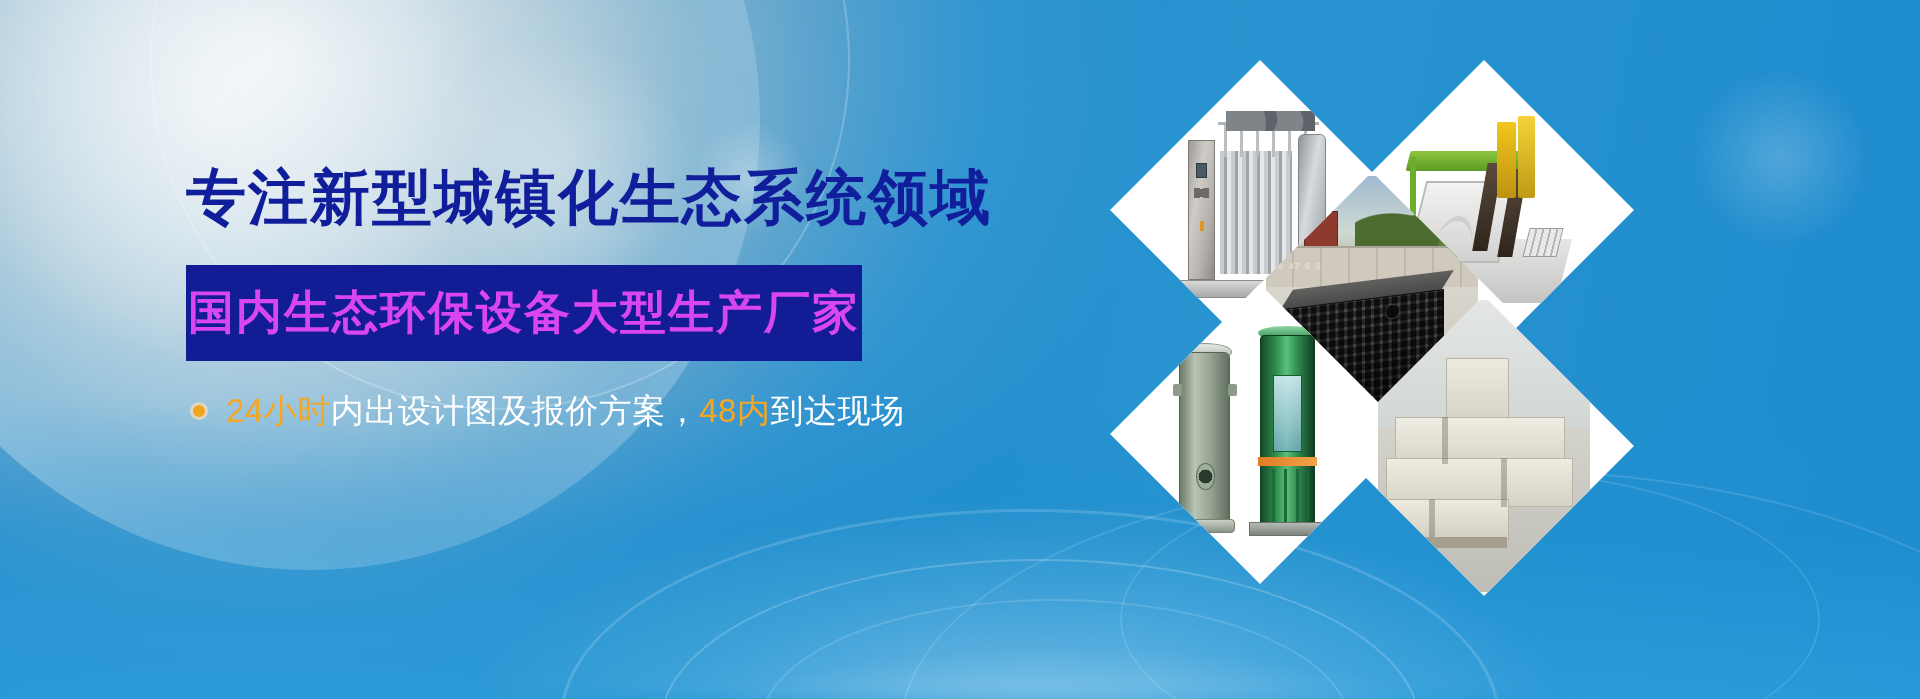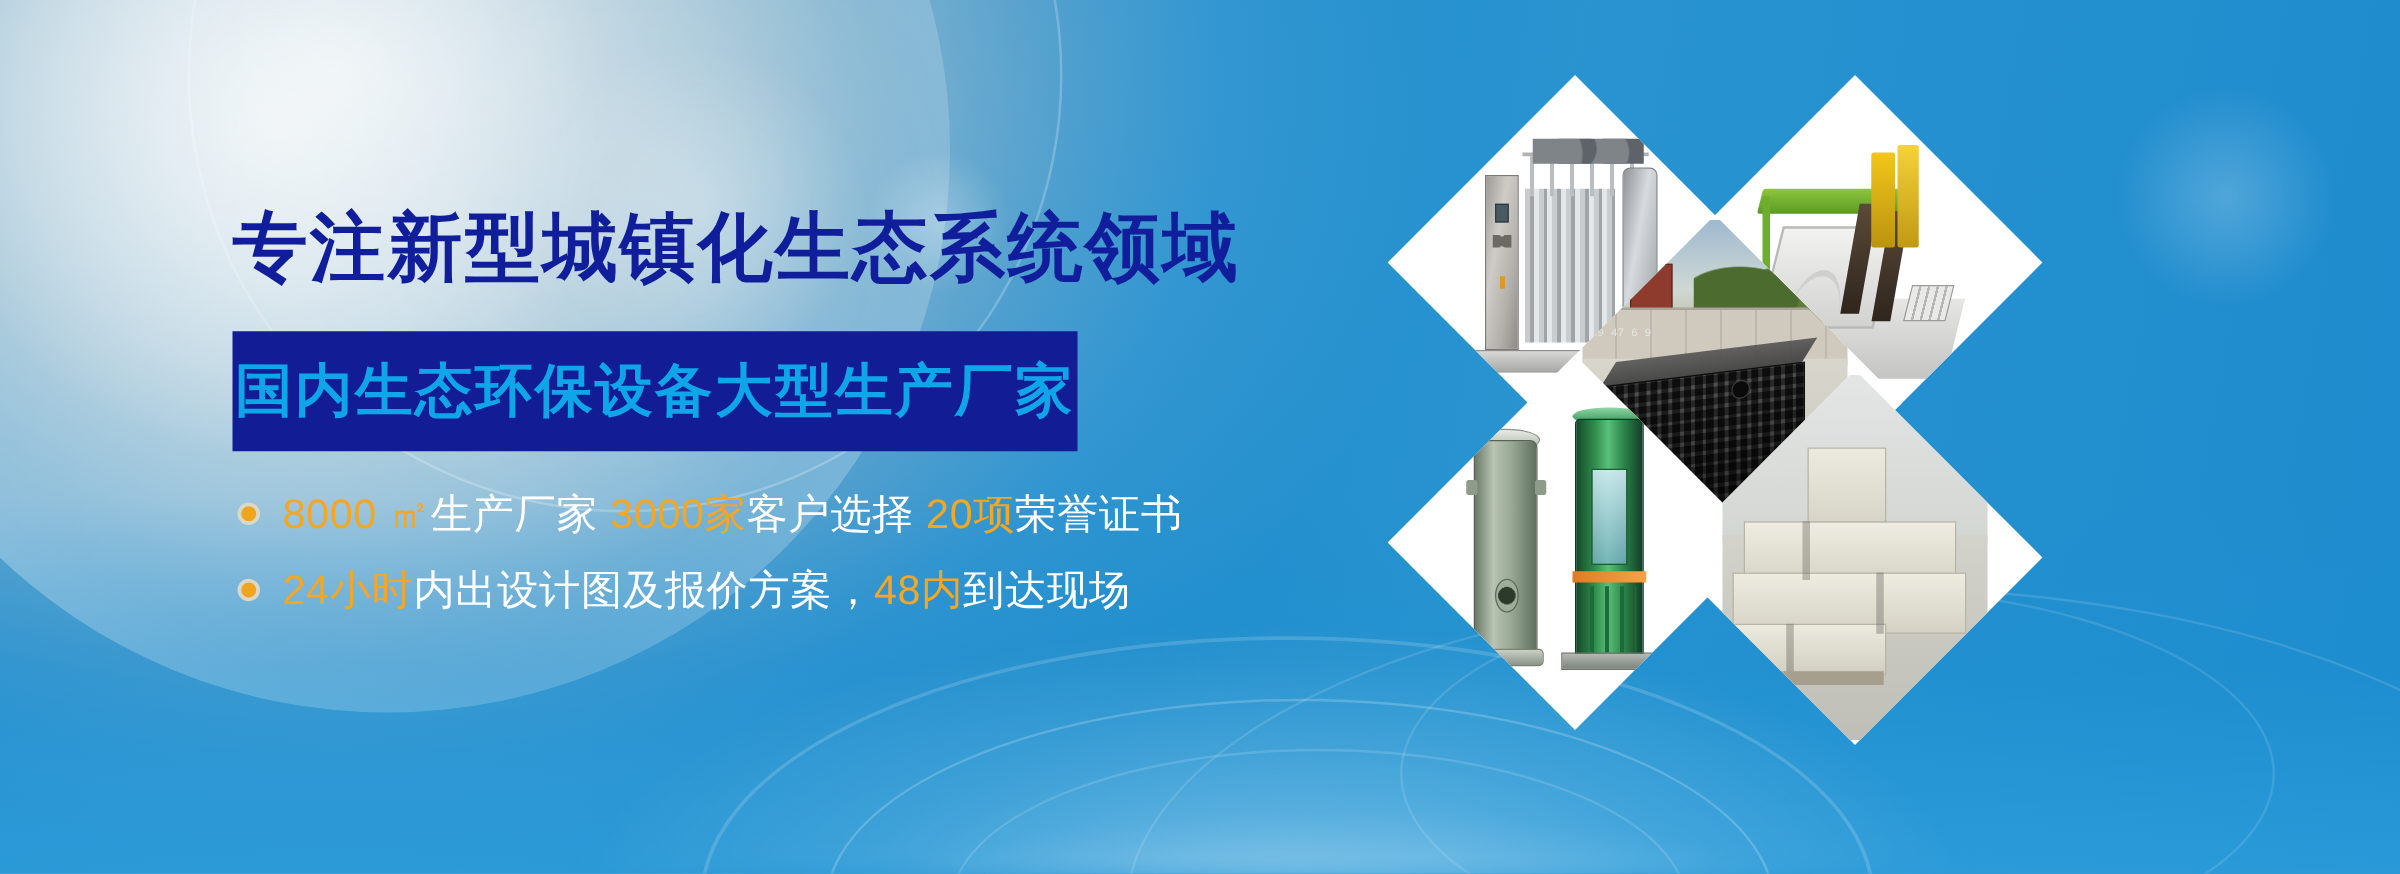--- a/index.html
+++ b/index.html
@@ -117,21 +117,21 @@
   .blue-box {
     margin-top: 34px;
     width: 676px;
     height: 96px;
     background: #121c95;
     display: flex;
     align-items: center;
     justify-content: center;
   }
   .blue-box-text {
-    color: #0ea5e9;
+    color: #d946ef;
     font-size: 46px;
     font-weight: bold;
     letter-spacing: 2px;
     white-space: nowrap;
   }
   .bullets { margin-top: 28px; }
   .bullet-row {
     display: flex;
     align-items: center;
     margin-bottom: 16px;
@@ -328,24 +328,20 @@
     <div class="headline">专注新型城镇化生态系统领域</div>
 
 
     <div class="blue-box">
       <span class="blue-box-text">国内生态环保设备大型生产厂家</span>
     </div>
 
     <div class="bullets">
       <div class="bullet-row">
         <span class="bullet-dot"></span>
-        <span class="bullet-text"><span class="hl">8000 ㎡</span><span>生产厂家 </span><span class="hl">3000家</span><span>客户选择 </span><span class="hl">20项</span><span>荣誉证书</span></span>
-      </div>
-      <div class="bullet-row">
-        <span class="bullet-dot"></span>
         <span class="bullet-text"><span class="hl">24小时</span><span>内出设计图及报价方案，</span><span class="hl">48内</span><span>到达现场</span></span>
       </div>
     </div>
 
   </div>
 
   <div class="diamonds">
 
     <div class="dia" style="left:14px; top:44px; width:212px; height:212px;">
       <div class="dia-inner">

